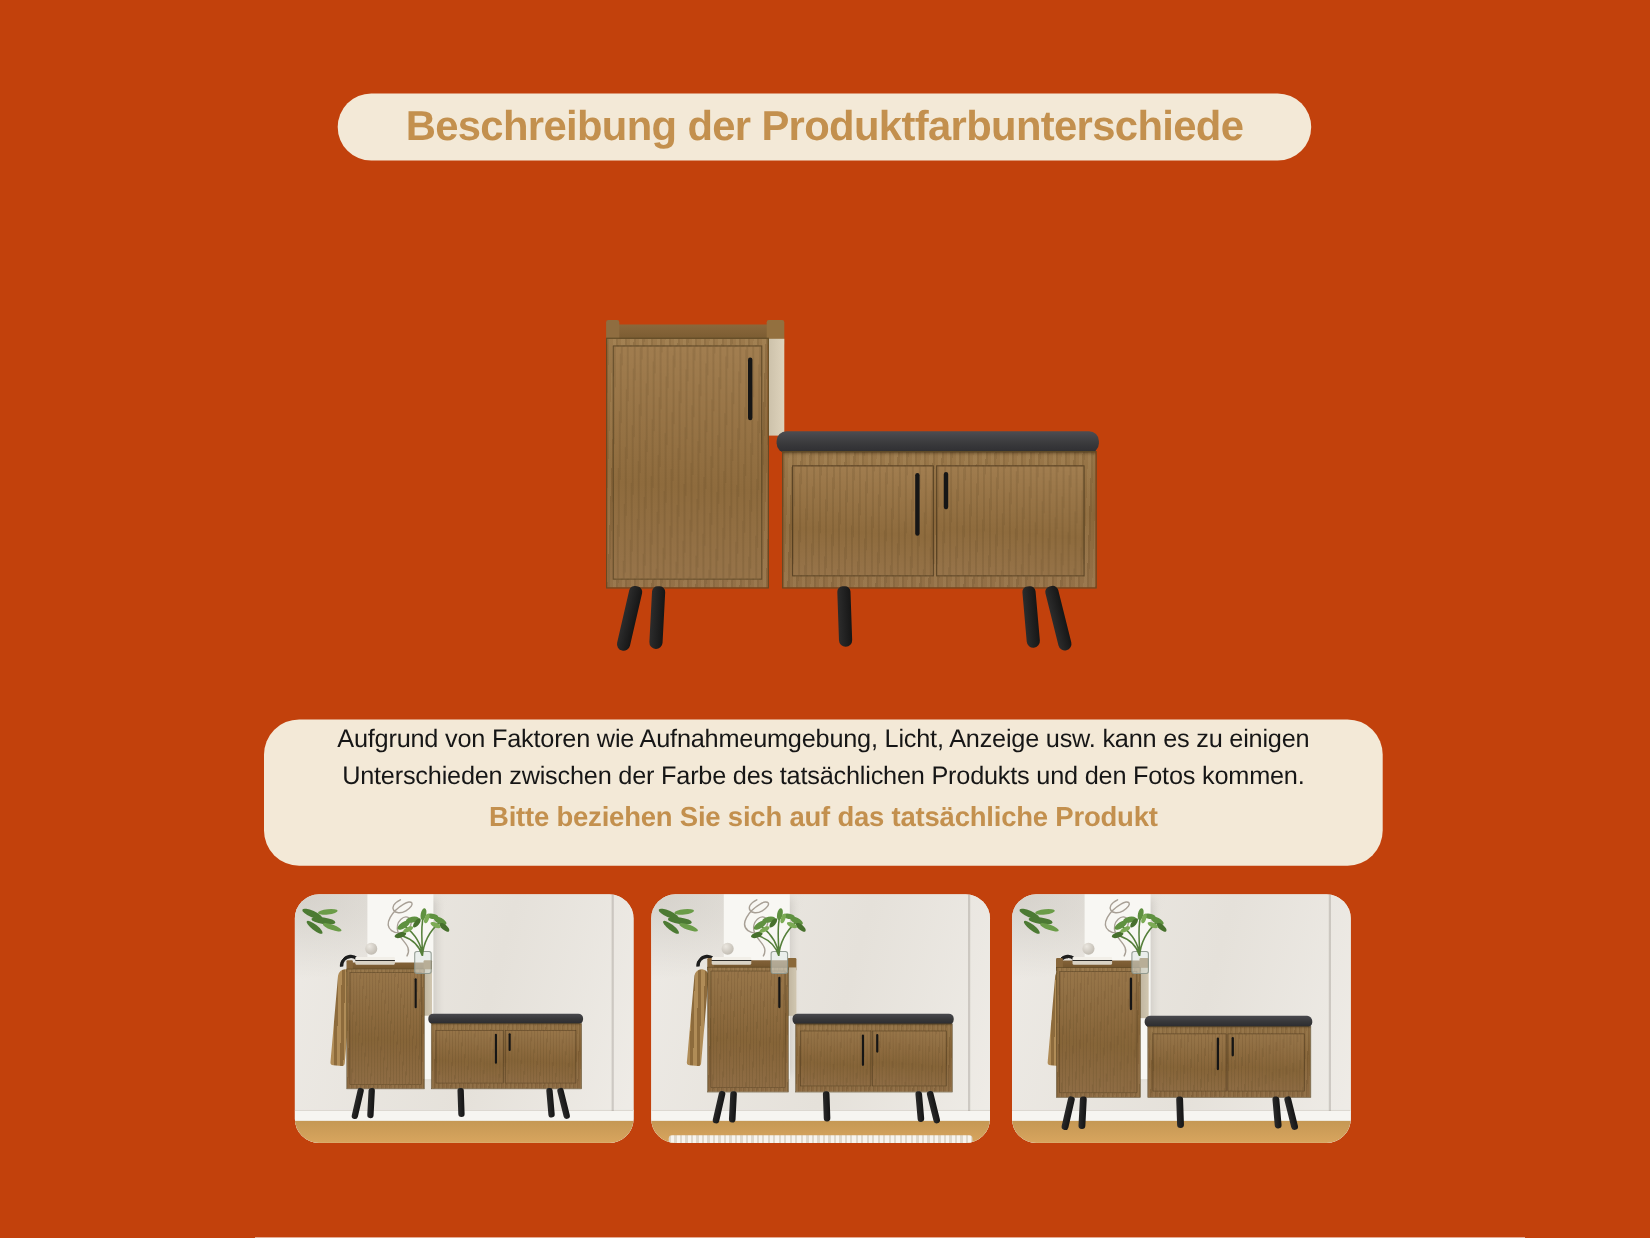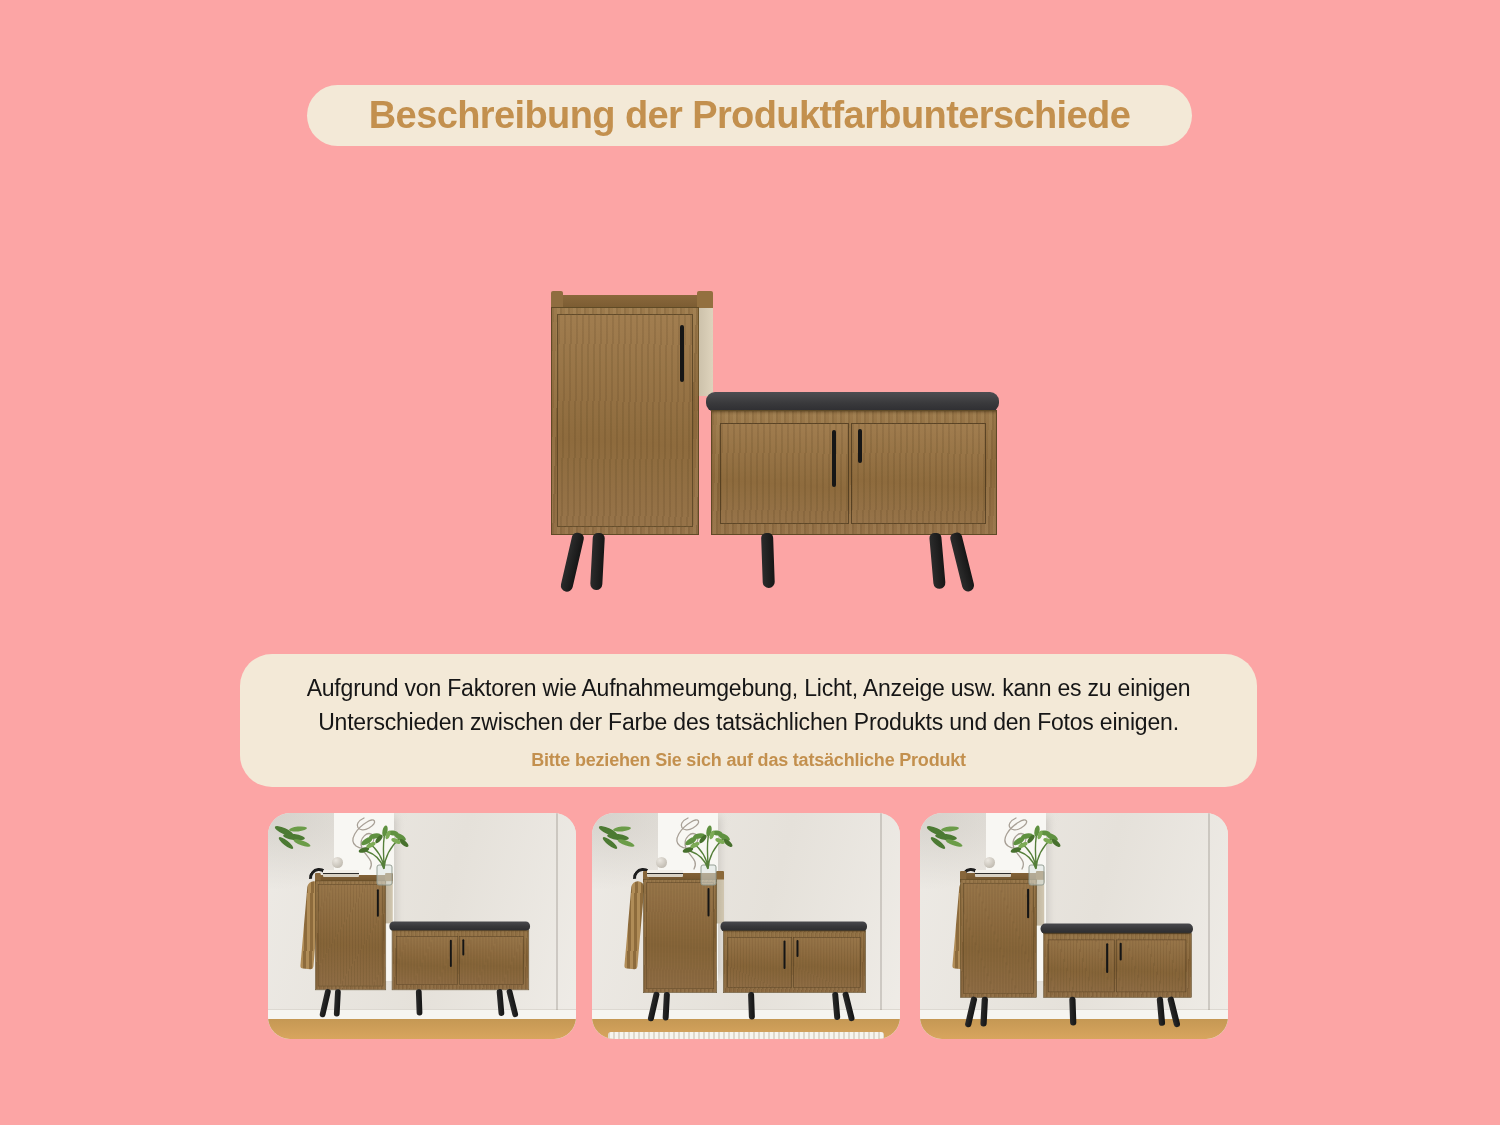--- a/index.html
+++ b/index.html
@@ -1,31 +1,31 @@
 <!DOCTYPE html>
 <html style="--accent-gold: #c3904e; --cream: #f3e9d7; --text-dark: #101010; --wood: #96734a; --cushion: #3a3a3c; --leg-black: #161616; --floor-wood: #d8a55e; --wall-grey: #eae6e0;"><head>
 <meta charset="utf-8">
 <style>
   html,body{margin:0;padding:0;background:#ffffff;}
-  .page{position:relative;width:1500px;height:1125px;background:#fca5a5;overflow:hidden;
+  .page{position:relative;width:1500px;height:1125px;background:#c2410c;overflow:hidden;
         font-family:"Liberation Sans",sans-serif;}
 
   
   .title-pill{position:absolute;left:307px;top:85px;width:885px;height:61px;border-radius:31px;
               background:var(--cream);display:flex;align-items:center;justify-content:center;}
   .title-text{font-size:38px;font-weight:bold;color:var(--accent-gold);letter-spacing:-0.6px;white-space:nowrap;}
 
   .subtitle{position:absolute;left:0;right:0;top:167px;text-align:center;
             font-size:24px;color:var(--text-dark);letter-spacing:-0.4px;white-space:nowrap;}
 
   
   .info-box{position:absolute;left:240px;top:654px;width:1017px;height:133px;border-radius:32px;
-            background:var(--cream);text-align:center;box-sizing:border-box;padding-top:17px;}
+            background:var(--cream);text-align:center;box-sizing:border-box;}
   .info-line{font-size:23px;line-height:34px;color:#161616;letter-spacing:-0.2px;white-space:nowrap;}
-  .info-highlight{margin-top:5px;font-size:18px;line-height:32px;font-weight:bold;
+  .info-highlight{margin-top:5px;font-size:25px;line-height:32px;font-weight:bold;
                   color:var(--accent-gold);letter-spacing:-0.2px;white-space:nowrap;}
 
   
   .product-stage{position:absolute;left:551px;top:291px;width:446px;height:307px;}
 
   
   .furn{position:absolute;left:0;top:0;width:446px;height:307px;transform-origin:0 0;}
   .furn *{position:absolute;box-sizing:border-box;}
   .wood{background:
      repeating-linear-gradient(92deg, rgba(62,44,16,.10) 0 2px, rgba(0,0,0,0) 2px 5px, rgba(255,228,175,.07) 5px 8px),
@@ -133,21 +133,21 @@
     <div class="f-leg l2"></div>
     <div class="f-leg lm"></div>
     <div class="f-leg r1"></div>
     <div class="f-leg r2"></div>
   </div>
 </div>
   </div>
 
   <div class="info-box">
     <div class="info-line">Aufgrund von Faktoren wie Aufnahmeumgebung, Licht, Anzeige usw. kann es zu einigen</div>
-    <div class="info-line">Unterschieden zwischen der Farbe des tatsächlichen Produkts und den Fotos einigen.</div>
+    <div class="info-line">Unterschieden zwischen der Farbe des tatsächlichen Produkts und den Fotos kommen.</div>
     <div class="info-highlight">Bitte beziehen Sie sich auf das tatsächliche Produkt</div>
   </div>
 
   <div class="gallery">
     <div class="photo p1" aria-label="shoe-bench-lifestyle-photo-1">
   <div class="scene">
     <div class="sc-wall"></div>
     <div class="sc-panel"></div>
     <svg class="sc-lineart" width="52" height="58" viewBox="0 0 52 58">
       <path d="M26 3 C 13 9 21 19 31 13 C 41 7 36 2 29 7 C 19 13 10 25 18 31 C 26 37 39 29 35 21 C 31 14 20 23 24 33 C 27 41 37 45 32 54" fill="none" stroke="#a8a096" stroke-width="1.3" stroke-linecap="round"></path>

